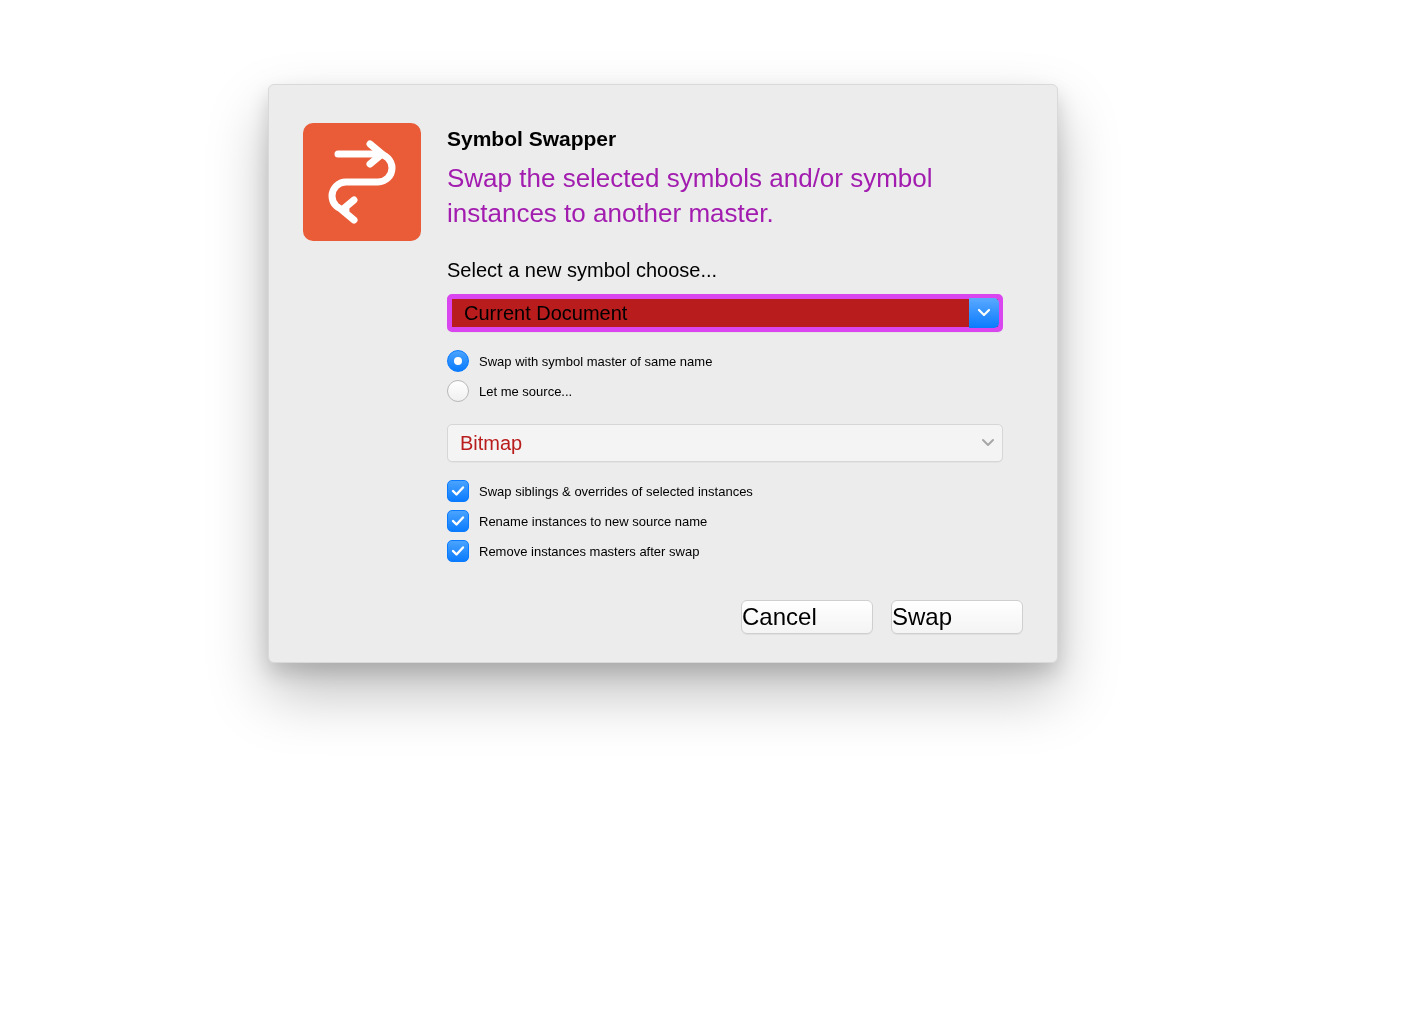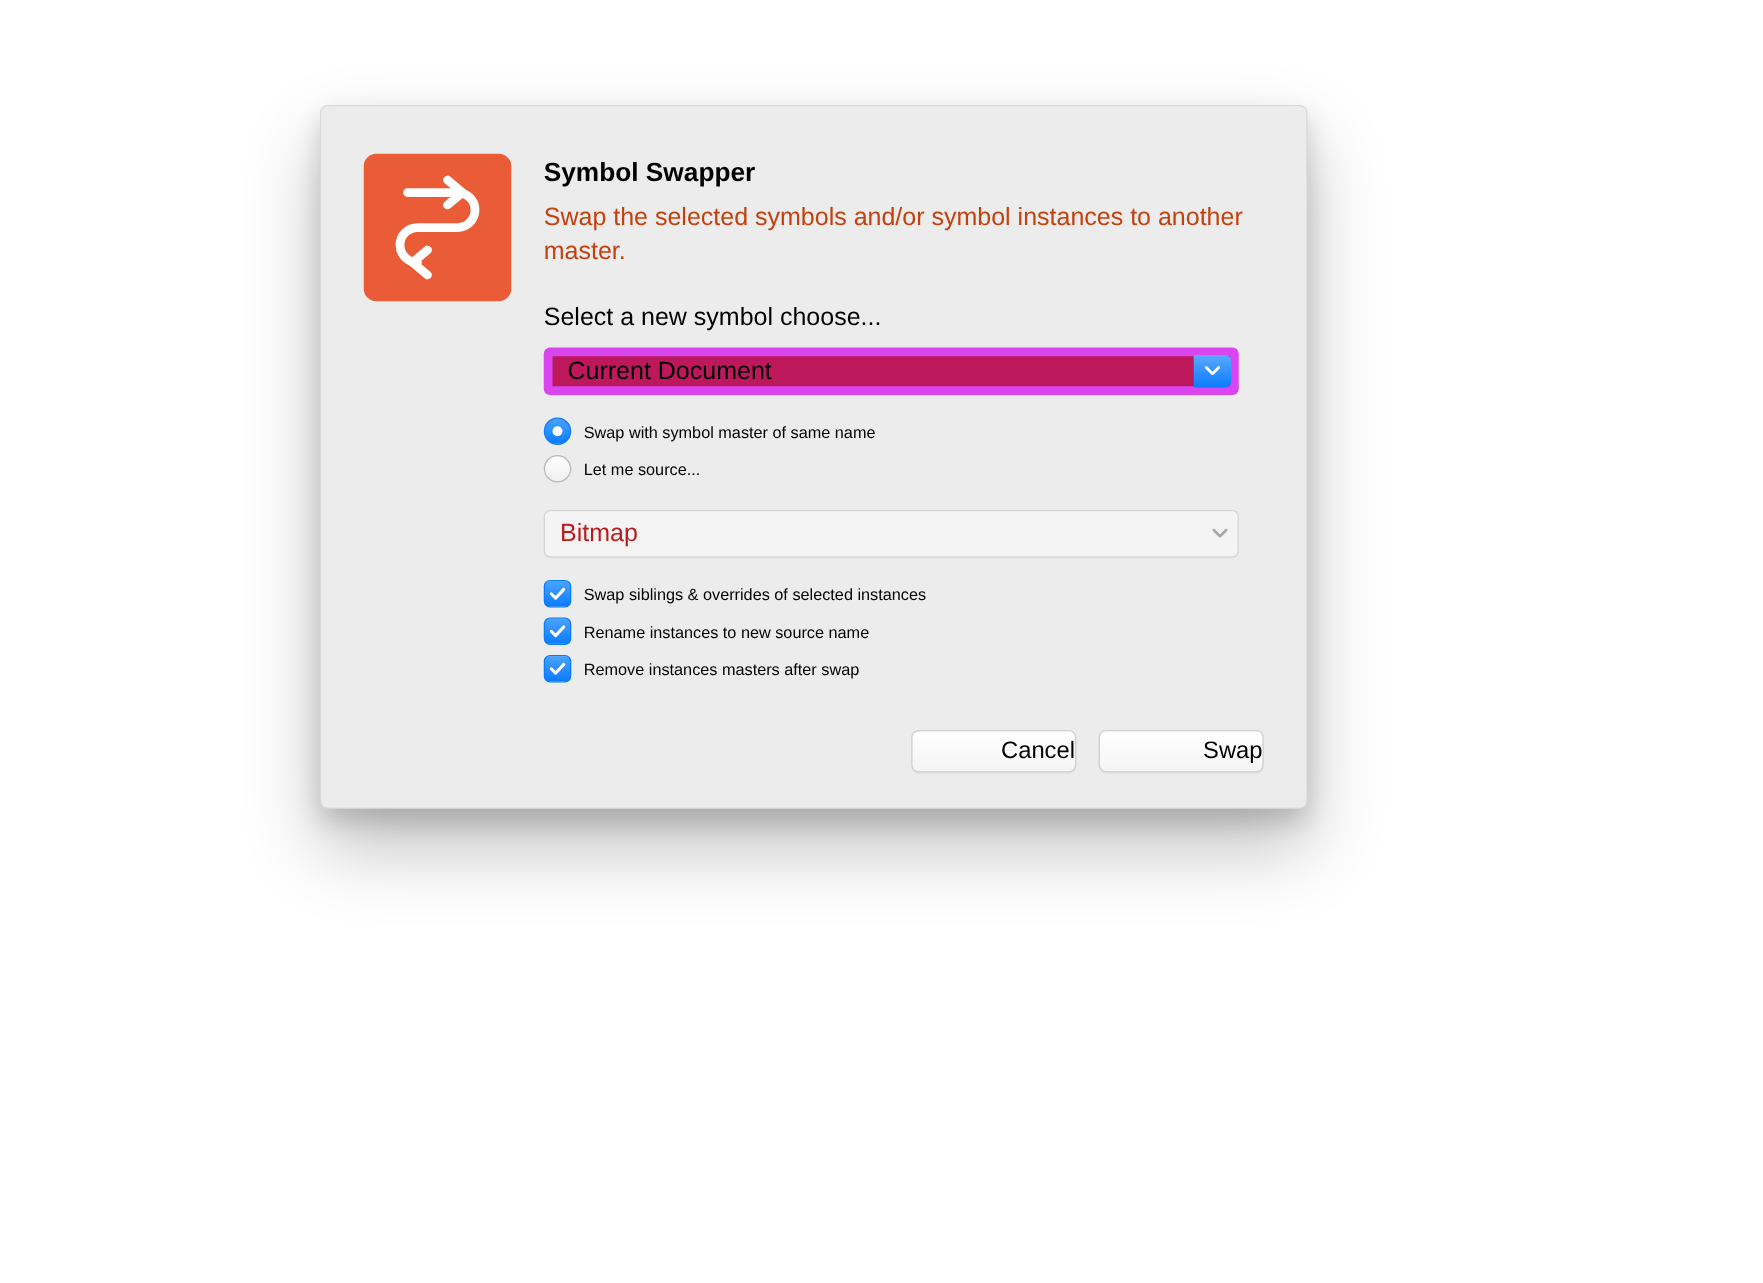--- a/index.html
+++ b/index.html
@@ -9,21 +9,21 @@
     background: #ffffff;
     font-family: -apple-system, "Helvetica Neue", Helvetica, Arial, sans-serif;
     -webkit-font-smoothing: antialiased;
   }
   .viewport {
     width: 1410px; height: 1026px;
     position: relative;
   }
   .dialog {
     position: absolute;
-    left: 256px; top: 84px;
+    left: 268px; top: 84px;
     width: 790px;
     background: #ececec;
     border: 1px solid #d9d9d9;
     border-radius: 6px;
     box-shadow: 0 30px 60px rgba(0,0,0,0.25), 0 10px 20px rgba(0,0,0,0.15);
     padding: 38px 34px 28px 34px;
   }
   .body-row {
     display: flex;
     gap: 26px;
@@ -41,34 +41,34 @@
     flex: 1;
     color: #000;
   }
   h1.title {
     margin: 4px 0 10px 0;
     font-size: 21px;
     font-weight: 700;
   }
   p.desc {
     margin: 0 0 22px 0;
-    font-size: 20px;
+    font-size: 26px;
     line-height: 1.35;
-    color: #c2410c;
+    color: #a21caf;
   }
   .section-label {
     font-size: 20px;
     margin: 28px 0 12px 0;
   }
   .select {
     position: relative;
     height: 38px;
     width: 556px;
-    background: #be185d;
-    border: 7px solid #d946ef;
+    background: #b91c1c;
+    border: 5px solid #d946ef;
     border-radius: 5px;
     display: flex;
     align-items: center;
     padding: 0 12px;
     font-size: 20px;
     box-shadow: 0 1px 0 rgba(0,0,0,0.03);
   }
   .select.disabled {
     color: #b91c1c;
     background: #f4f4f4;
@@ -131,24 +131,24 @@
     justify-content: flex-end;
     gap: 18px;
     margin-top: 30px;
   }
   .btn {
     min-width: 132px;
     height: 34px;
     background: linear-gradient(#ffffff,#f4f4f4);
     border: 1px solid #cfcfcf;
     border-radius: 6px;
-    font-size: 19px;
-    display: flex;
-    align-items: center;
-    justify-content: flex-end;
+    font-size: 24px;
+    display: flex;
+    align-items: center;
+    justify-content: flex-start;
     box-shadow: 0 1px 0 rgba(0,0,0,0.05);
   }
 </style>
 </head>
 <body>
 <div class="viewport">
 
 <div class="dialog">
   <div class="body-row">
     <div class="app-icon">

